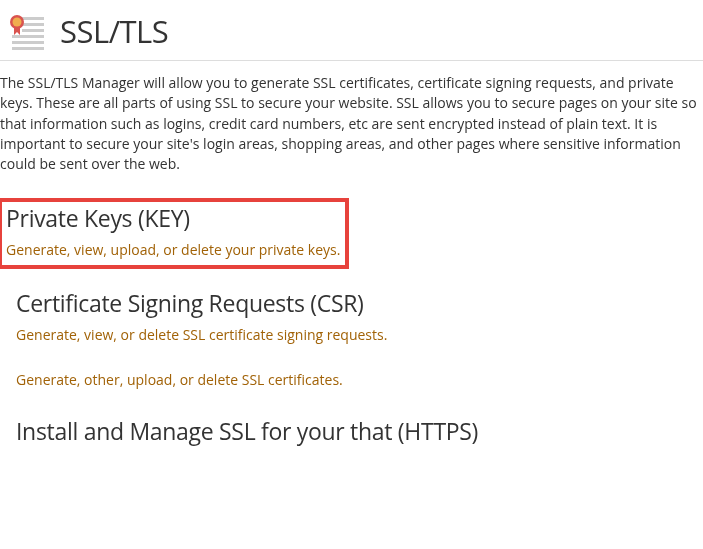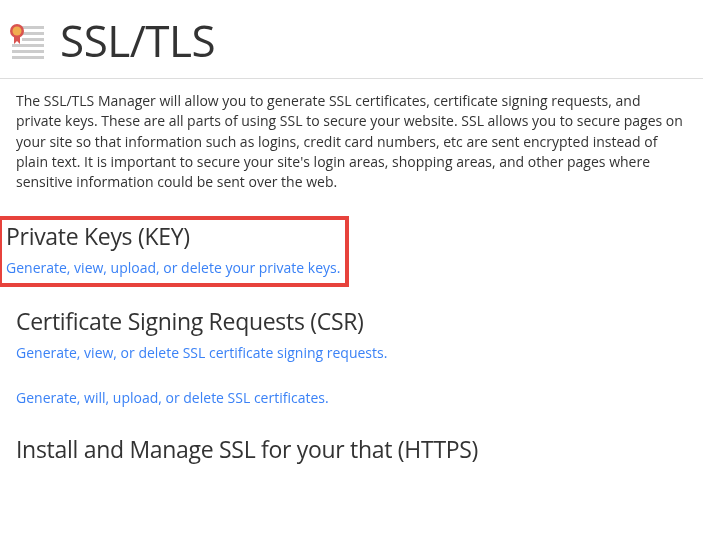--- a/index.html
+++ b/index.html
@@ -22,27 +22,27 @@
       border-bottom: 1px solid #ddd;
       margin-bottom: 12px;
     }
     .page-header .icon-wrap {
       width: 40px;
       height: 40px;
       margin-right: 12px;
       flex-shrink: 0;
     }
     .page-title {
-      font-size: 44px;
+      font-size: 31px;
       font-weight: 400;
       color: #333;
       letter-spacing: -0.5px;
     }
     .intro-text {
-      padding: 0 16px;
+      padding: 0 0;
       font-size: 14px;
       line-height: 1.45;
       color: #333;
       margin-bottom: 24px;
     }
     .section {
       padding: 4px 4px 8px 16px;
       margin-bottom: 14px;
     }
     .section.highlighted {
@@ -53,21 +53,21 @@
       margin-bottom: 14px;
     }
     .section-title {
       font-size: 23px;
       font-weight: 400;
       color: #333;
       margin-bottom: 6px;
       letter-spacing: -0.3px;
     }
     .section-link {
-      color: #3b82f6;
+      color: #a16207;
       font-size: 14px;
       text-decoration: none;
       cursor: pointer;
     }
   </style>
 </head>
 <body>
 
 <div class="page-header">
   <div class="icon-wrap">
@@ -92,18 +92,18 @@
   <h2 class="section-title">Private Keys (KEY)</h2>
   <a class="section-link">Generate, view, upload, or delete your private keys.</a>
 </div>
 
 <div class="section">
   <h2 class="section-title">Certificate Signing Requests (CSR)</h2>
   <a class="section-link">Generate, view, or delete SSL certificate signing requests.</a>
 </div>
 
 <div class="section">
-  <a class="section-link">Generate, will, upload, or delete SSL certificates.</a>
+  <a class="section-link">Generate, other, upload, or delete SSL certificates.</a>
 </div>
 
 <div class="section">
   <h2 class="section-title">Install and Manage SSL for your that (HTTPS)</h2>
 </div>
 
 </body></html>

